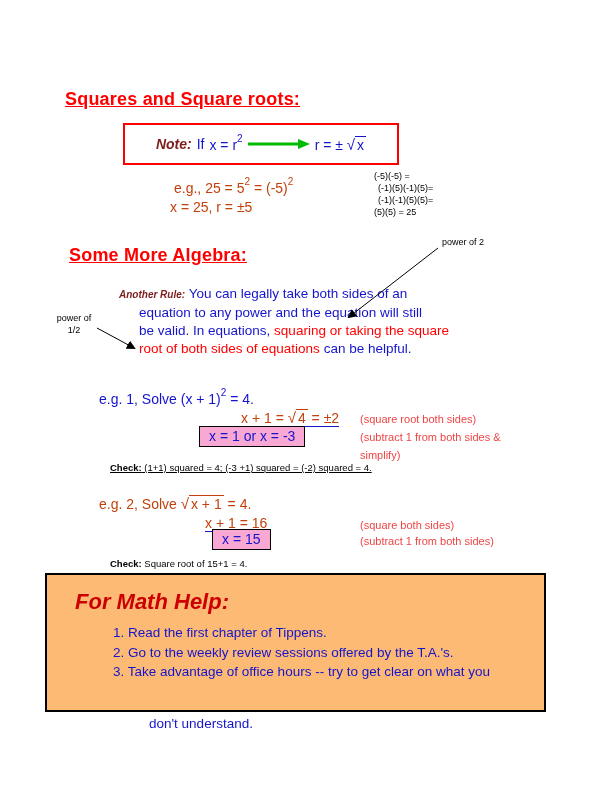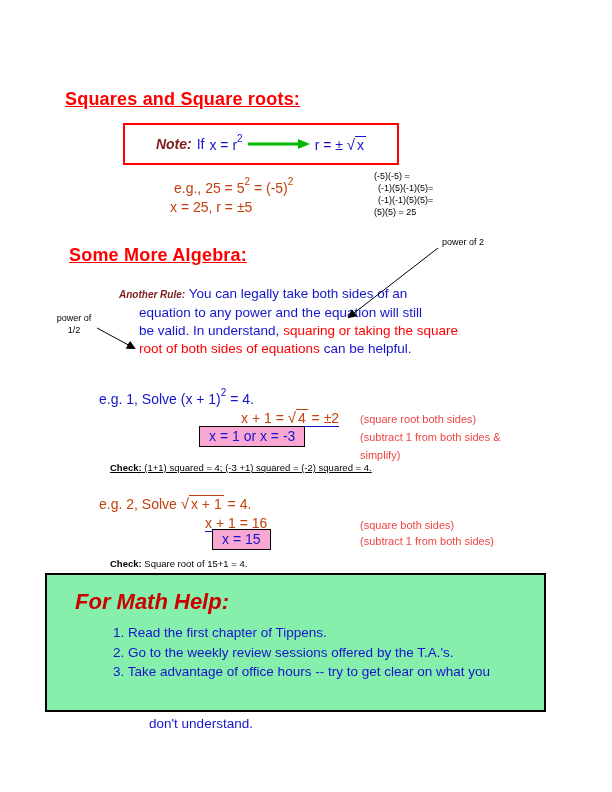--- a/index.html
+++ b/index.html
@@ -28,21 +28,21 @@
   .para-line{font-size:13.5px;line-height:18px;white-space:nowrap;}
   .indent{padding-left:20px;}
   .step-underline{border-bottom:1.5px solid #1414cc;padding-bottom:0px;}
   .answer-box{
     display:inline-block;border:1.5px solid #000;background:#f9a8d4;
     color:#1414cc;font-size:14px;padding:1px 9px 2px 9px;white-space:nowrap;
   }
   .note-text{color:#ef4444;font-size:11px;line-height:18px;}
   .help-box{
     left:45px;top:573px;width:497px;height:135px;
-    background:#86efac;border:2px solid #000000;
+    background:#fdba74;border:2px solid #000000;
   }
   .help-title{color:#cc0000;font-weight:bold;font-style:italic;font-size:22px;}
   .help-item{color:#1414cc;font-size:13.5px;line-height:19.5px;white-space:nowrap;}
   svg.overlay{left:0;top:0;pointer-events:none;}
 </style>
 </head>
 <body>
 
 <div id="page">
 
@@ -85,21 +85,21 @@
 
   <div class="abs" style="left:119px;top:285px;">
     <div class="para-line">
       <span class="green-label" style="font-size:10px;">Another Rule:</span>
       <span class="blue">You can legally take both sides of an</span>
     </div>
     <div class="para-line indent">
       <span class="blue">equation to any power and the equation will still</span>
     </div>
     <div class="para-line indent">
-      <span class="blue">be valid. In understand,</span>
+      <span class="blue">be valid. In equations,</span>
       <span class="red">squaring or taking the square</span>
     </div>
     <div class="para-line indent">
       <span class="red">root of both sides of equations</span>
       <span class="blue">can be helpful.</span>
     </div>
   </div>
 
   <div class="abs eq-sm" style="left:99px;top:389px;font-size:14px;">
     <span>e.g. 1, Solve (x + 1)</span><sup class="s2">2</sup><span> = 4.</span>

